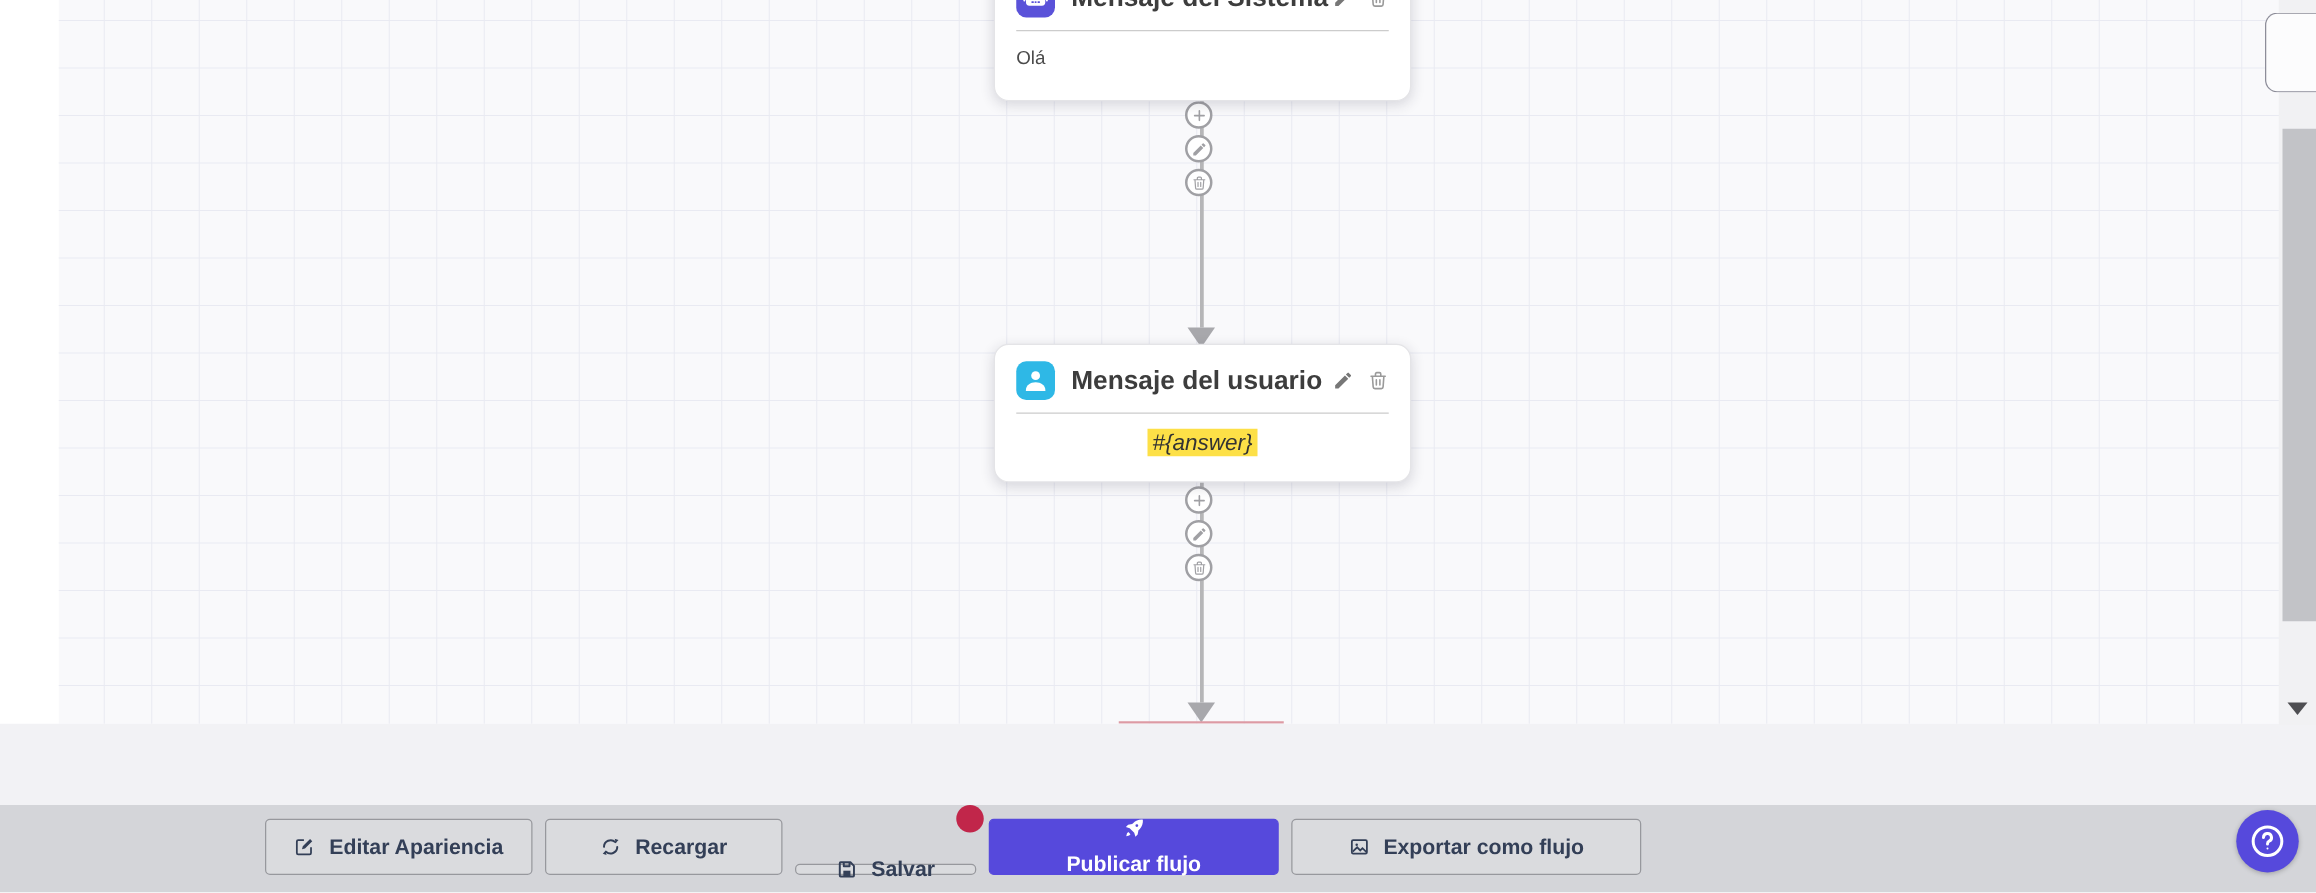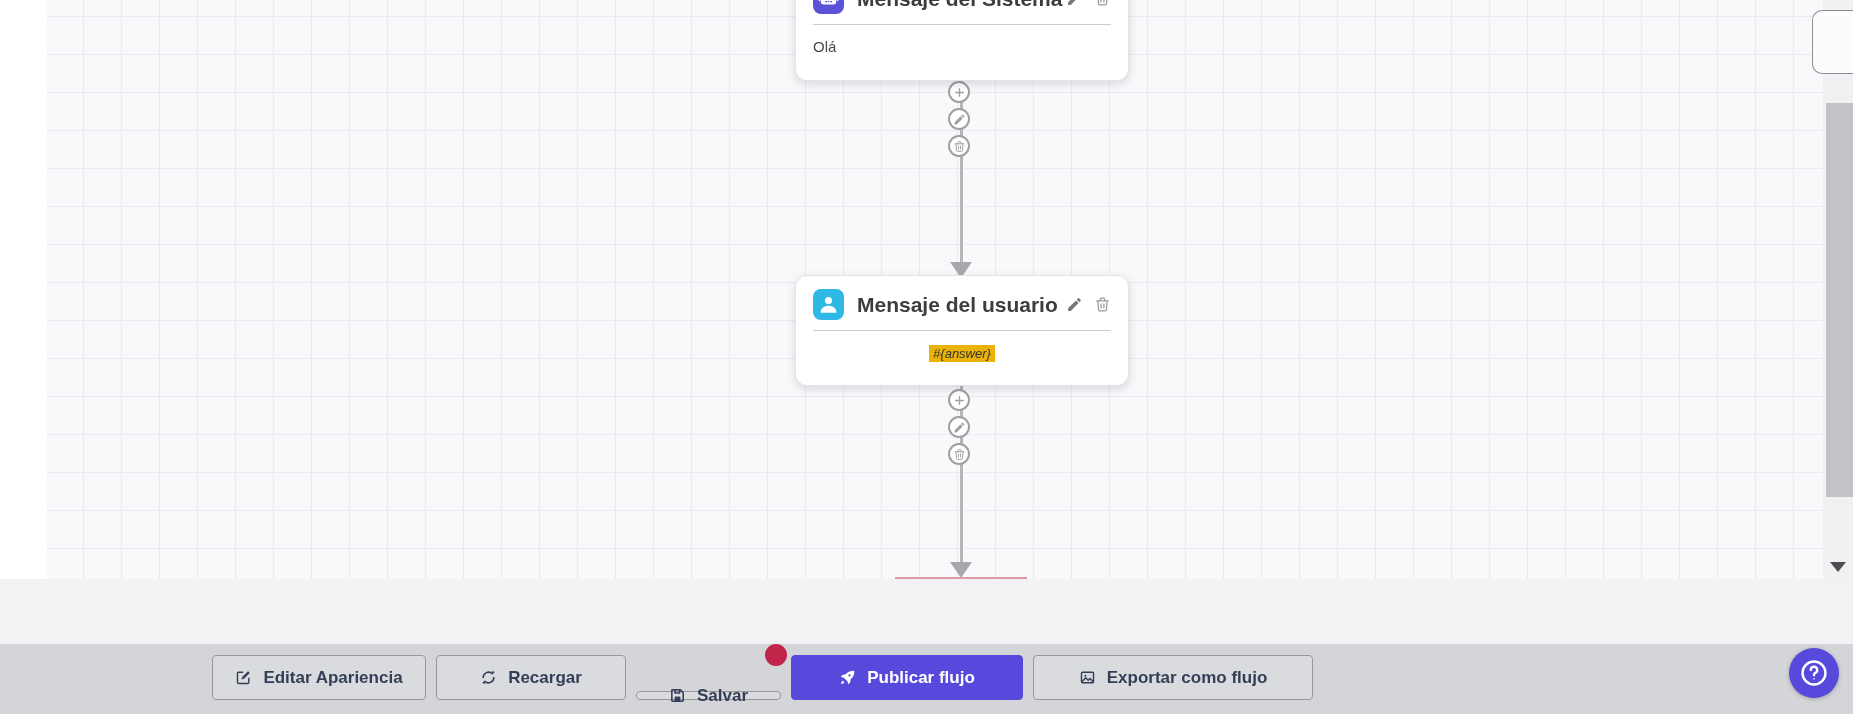--- a/index.html
+++ b/index.html
@@ -34,21 +34,21 @@
   .icon-user  { background:#2eb8e6; }
   .hole { fill:#5a52d9; }
   .node-title { margin-left:13px; flex:1; font-size:21px; font-weight:bold; color:#3d3d3d; }
   .node-actions { display:flex; align-items:center; gap:11px; }
   .node-actions .act { width:17px; height:17px; cursor:pointer; }
   .act-edit { color:#777; }
   .act-del  { color:#9a9a9a; }
   .node-divider { border-top:1px solid #cccccc; margin:0 17px; }
   .node-body { padding:13px 17px 18px 17px; font-size:15px; color:#4a4a4a; }
   .node-body.center { text-align:center; }
-  .hl { background:#eab308; font-style:italic; color:#333; padding:1px 4px; font-size:13px; }
+  .hl { background:#fde047; font-style:italic; color:#333; padding:1px 4px; font-size:18px; }
 
   
   .conn-line { position:absolute; width:3px; background:#b6b6b8; left:913px; }
   .line-1 { top:80px;  height:182px; }
   .line-2 { top:386px; height:176px; }
   .conn-arrow { position:absolute; left:903px; width:0; height:0;
                 border-left:11px solid transparent; border-right:11px solid transparent;
                 border-top:16px solid #a8a8ac; }
   .arrow-1 { top:262px; }
   .arrow-2 { top:562px; }
@@ -73,21 +73,21 @@
 
   
   .toolbar { position:absolute; left:0; top:644px; width:1853px; height:70px; background:#d4d5d9; }
   .tb-row { position:absolute; left:212px; top:11px; display:flex; gap:10px; align-items:stretch; height:45px; }
   .tb-btn { display:flex; align-items:center; justify-content:center; gap:11px;
             background:#dadbde; border:1px solid #97989d; border-radius:4px;
             color:#333f57; font-weight:bold; font-size:17px; cursor:pointer;
             font-family:"Liberation Sans", sans-serif; }
   .tb-btn svg { width:17px; height:17px; flex:0 0 auto; }
   .w1{width:214px;} .w2{width:190px;} .w3{width:145px;margin-top:36px;} .w4{width:172px;} .w5{width:232px;} .w6{width:280px;}
-  .tb-btn.primary { background:#5649dc; border-color:#5649dc; color:#fff; }
+  .tb-btn.primary { background:#5649dc; border-color:#5649dc; color:#fff;flex-direction:column; }
   .badge-wrap { position:relative; display:flex; }
   .badge-dot { position:absolute; right:-6px; top:-11px; width:22px; height:22px;
                border-radius:50%; background:#c1264a; z-index:6; }
 
   
   .help-btn { position:absolute; right:14px; top:648px; width:50px; height:50px; border-radius:50%;
               background:#5649dc; display:flex; align-items:center; justify-content:center;
               cursor:pointer; z-index:8; box-shadow:0 1px 4px rgba(0,0,0,.25); }
   .help-btn svg { width:32px; height:32px; }
 </style>

